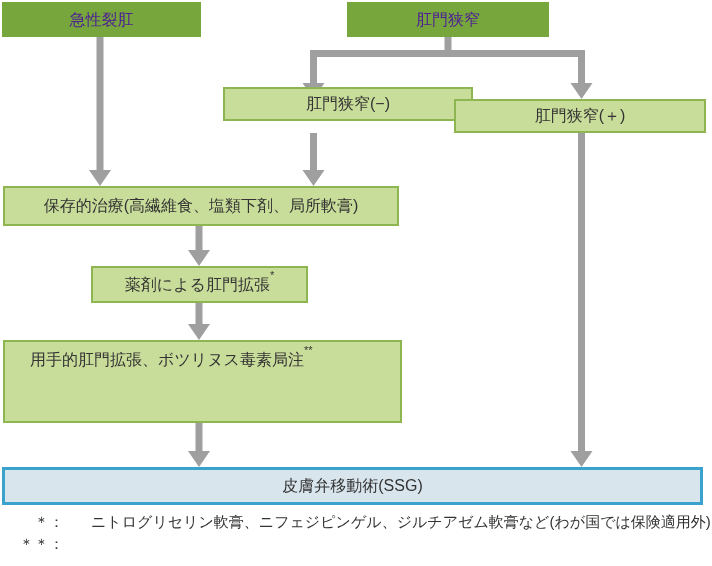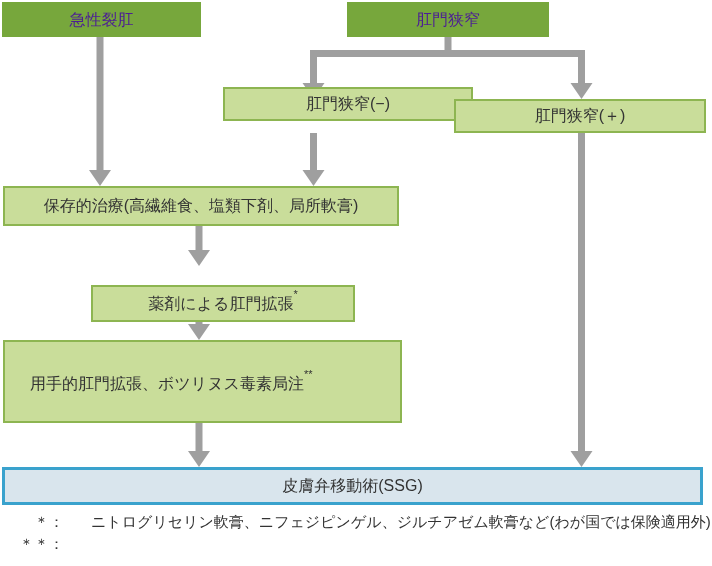--- a/index.html
+++ b/index.html
@@ -20,26 +20,26 @@
   }
   .node.dark{background:#77a73c;color:#4c1d95;}
   .node.light{background:#c9dd9a;border:2px solid #8db551;}
   .node.blue{background:#d9e5ed;border:3px solid #3aa2cd;text-align:center;}
   .node sup{font-size:11px;line-height:0;position:relative;top:-5px;}
   #node-acute{left:2px;top:2px;width:199px;height:35px;}
   #node-chronic{left:347px;top:2px;width:202px;height:35px;}
   #node-sten-neg{left:191px;top:87px;width:250px;height:34px;margin-left:32px;}
   #node-sten-pos{left:454px;top:99px;width:252px;height:34px;}
   #node-conservative{left:3px;top:186px;width:396px;height:40px;}
-  #node-drug{left:91px;top:266px;width:264px;height:37px;margin-top:19px;}
+  #node-drug{left:91px;top:266px;width:217px;height:37px;}
   #node-manual{
     left:3px;top:340px;width:399px;height:83px;
     display:block;padding:5px 10px 0 25px;
   }
-  #node-manual .line{line-height:25px;margin-top:24px;}
+  #node-manual .line{line-height:25px;}
   #node-ssg{left:2px;top:467px;width:701px;height:38px;}
   .footnotes{
     position:absolute;left:12px;top:511px;z-index:2;
     font-size:15px;line-height:22px;color:#333333;
   }
   .fn-row{display:flex;}
   .fn-marker{width:52px;text-align:right;flex:0 0 auto;}
   .fn-text{white-space:nowrap;margin-left:27px;}
 </style>
 </head>

